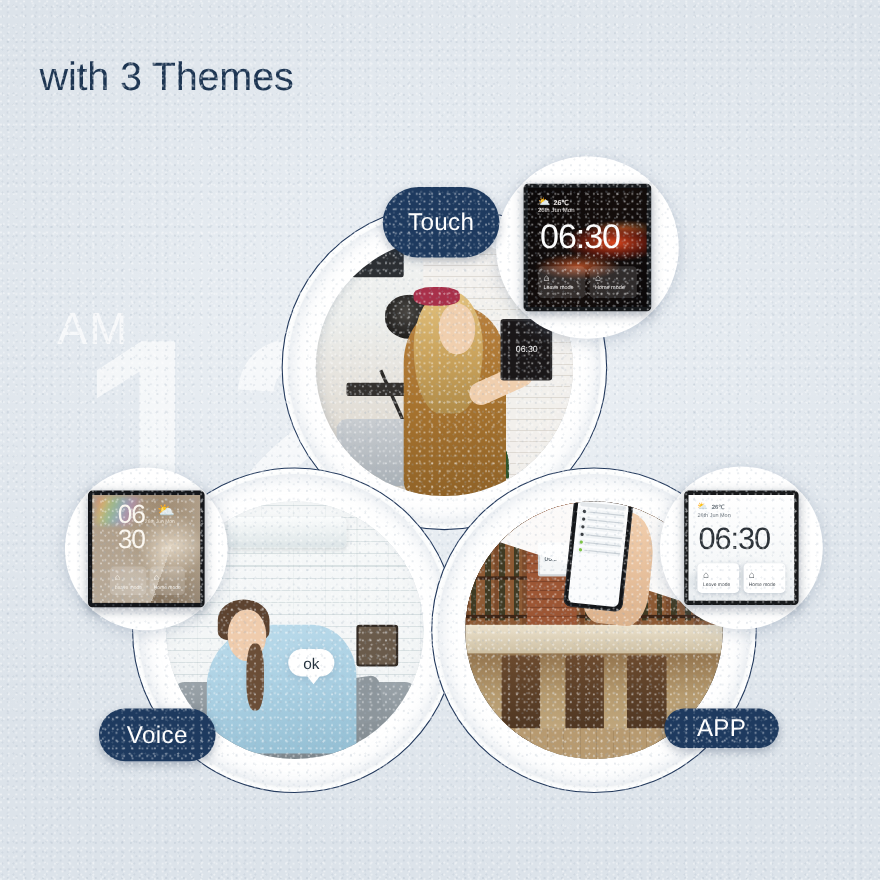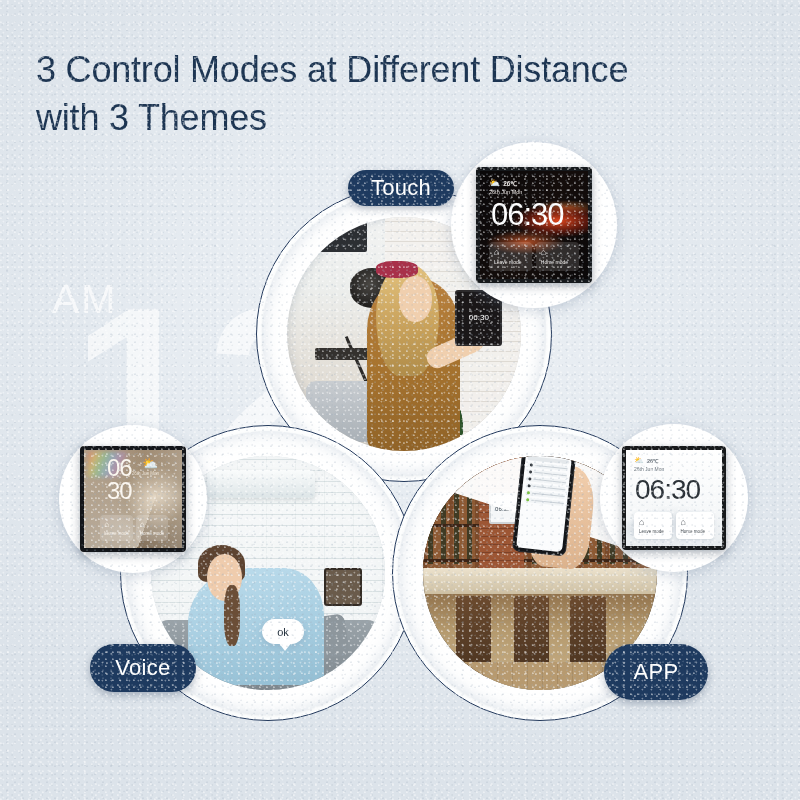--- a/index.html
+++ b/index.html
@@ -345,21 +345,20 @@
 </style>
 </head>
 <body>
 
 <div id="stage">
 
   <div class="wm wm-am">AM</div>
   <div class="wm wm-12">12</div>
 
   <div id="headline">
-    <span>3 Control Modes at Different Distance</span>
     <span>with 3 Themes</span>
   </div>
 
   <div class="circ" style="left:256px; top:186px; width:296px; height:296px;">
     <div class="ring"></div>
     <div class="photo ph-touch">
       <div class="brick"></div>
       <div class="darkwin"></div>
       <div class="lamp"></div>
       <div class="lampleg"></div>
@@ -515,27 +514,27 @@
           </div>
           <div class="mbtn" style="height:27px; padding:3px 5px;">
             <span class="micon" style="font-size:9px; line-height:1;">⌂</span>
             <span class="mlabel" style="font-size:4.5px;">Home mode</span>
           </div>
         </div>
       </div>
     </div>
   </div>
 
-  <div class="bubble b2" style="left:262px; top:590px; width:42px; height:25px; font-size:11px;margin-top:29px;">
+  <div class="bubble b2" style="left:262px; top:590px; width:42px; height:25px; font-size:14px;">
     <span>ok</span>
   </div>
 
-  <div class="badge" style="left:348px; top:170px; width:106px; height:36px;">
+  <div class="badge" style="left:348px; top:170px; width:106px; height:64px;">
     <span>Touch</span>
   </div>
   <div class="badge" style="left:90px; top:644px; width:106px; height:48px;">
     <span>Voice</span>
   </div>
-  <div class="badge" style="left:604px; top:644px; width:104px; height:56px;">
+  <div class="badge" style="left:604px; top:644px; width:104px; height:36px;">
     <span>APP</span>
   </div>
 
 </div>
 
 </body></html>

